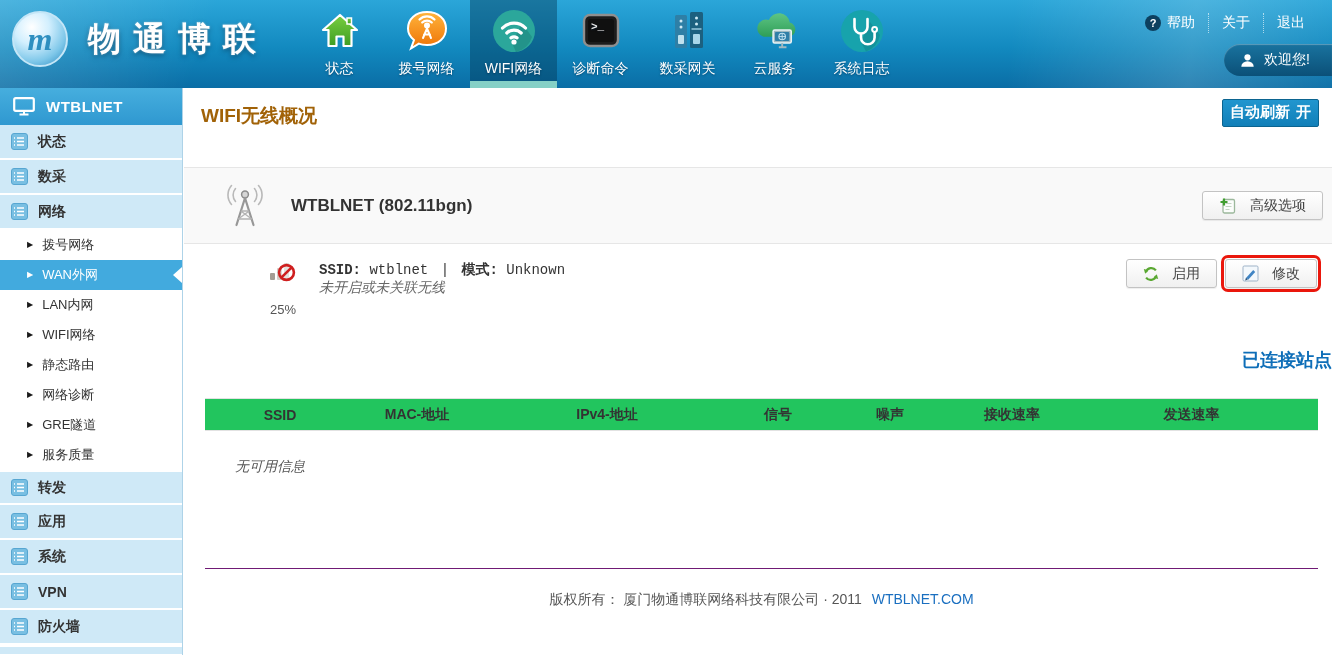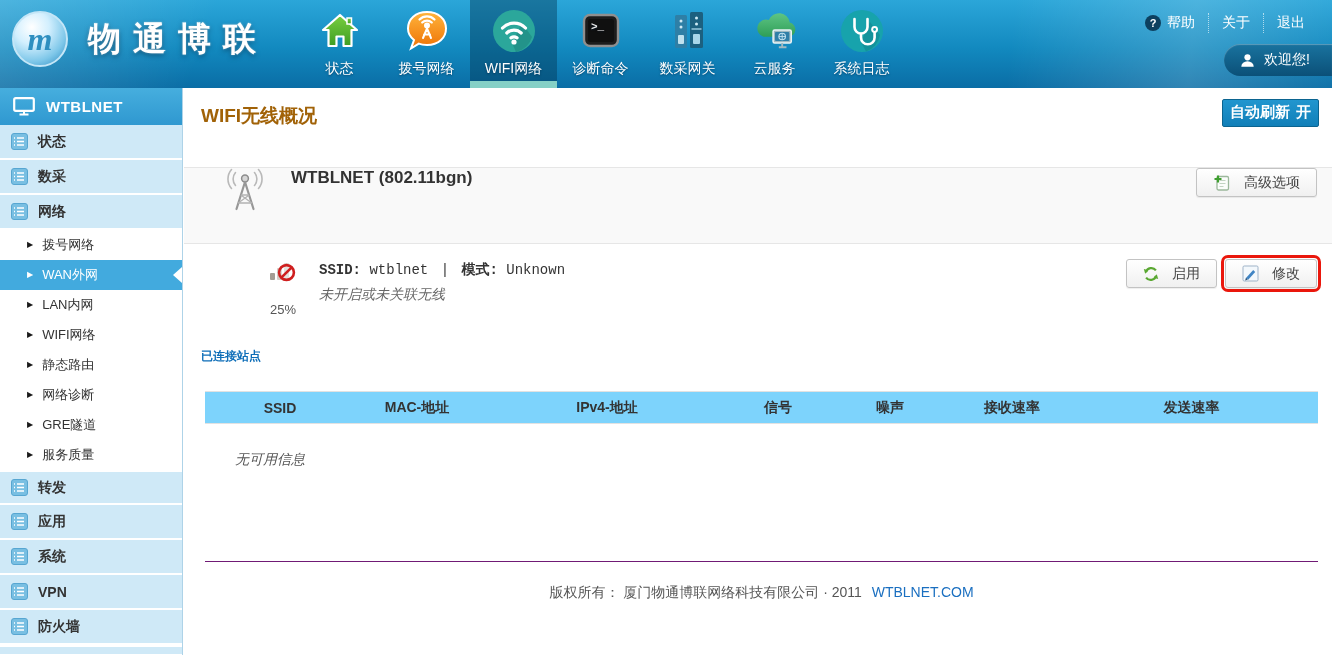--- a/index.html
+++ b/index.html
@@ -89,50 +89,50 @@
   .page-title { margin:15px 0 0 17px; color:#a16207; font-size:19px; font-weight:bold; }
   .auto-refresh {
     position:absolute; top:11px; right:13px; display:flex; gap:6px; cursor:pointer;
     background:linear-gradient(180deg,#2196cf,#117fb8); border:1px solid #0b6490;
     color:#fff; font-size:15px; font-weight:bold; padding:3px 7px 4px; border-radius:2px;
   }
 
   .wifi-card {
     margin-top:38px; height:77px; background:#f9f9f9;
     border-top:1px solid #e6e6e6; border-bottom:1px solid #e6e6e6;
-    display:flex; align-items:flex-start; padding:0 15px 0 40px;
+    display:flex; align-items:center; padding:0 9px 0 40px;
   }
   .card-title { margin-left:25px; font-size:17px; font-weight:bold; color:#333; }
 
   .gray-btn {
     display:inline-flex; align-items:center; justify-content:center; gap:13px;
     background:linear-gradient(180deg,#ffffff,#f0f0f0);
     border:1px solid #c3c3c3; border-radius:3px; height:29px; padding:0 16px;
     font-size:14px; color:#444; cursor:pointer; box-shadow:0 1px 1px rgba(0,0,0,.07);
     white-space:nowrap;
   }
   .adv-btn { margin-left:auto; }
   .modify-btn { outline:3px solid #ea170c; outline-offset:1px; }
 
   .ssid-row { display:flex; align-items:flex-start; padding:14px 15px 0 78px; }
   .sig-block { width:42px; text-align:center; margin-right:15px; }
   .sig-pct { font-size:13px; color:#555; margin-top:14px; }
   .ssid-info { padding-top:3px;font-family:Liberation Mono, monospace; }
   .ssid-line1 { font-size:14px; color:#333; }
   .ssid-line1 .lbl { font-weight:bold; }
   .ssid-line1 .sep { margin:0 4px; color:#333; }
-  .ssid-line2 { font-style:italic; color:#666; font-size:14px; margin-top:7px; }
+  .ssid-line2 { font-style:italic; color:#666; font-size:14px; }
   .row-buttons { margin-left:auto; display:flex; gap:8px; align-items:flex-start; padding-top:1px; }
 
-  .section-title { margin:31px 0 0 17px; color:#0e6eb8; font-size:12px; font-weight:bold; }
+  .section-title { margin:31px 0 0 17px; color:#0e6eb8; font-size:18px; font-weight:bold;text-align:right; }
 
   .sta-table { margin:26px 14px 0 21px; }
   .sta-head {
     display:flex; align-items:center; height:33px;
-    background:#7dd3fc; border-top:1px solid #e2e2e2; border-bottom:1px solid #e2e2e2;
+    background:#22c55e; border-top:1px solid #e2e2e2; border-bottom:1px solid #e2e2e2;
     font-size:14px; font-weight:bold; color:#333;
   }
   .sta-head .c { text-align:center; flex:none; }
   .c1{width:150px;} .c2{width:124px;} .c3{width:256px;} .c4{width:86px;}
   .c5{width:138px;} .c6{width:106px;} .c7{flex:1 1 auto !important; text-align:center;}
   .empty-msg { margin:27px 0 0 30px; font-style:italic; color:#555; font-size:14px; }
 
   .footer-wrap { margin:92px 14px 0 21px; border-top:1px solid #701a75; }
   .footer { padding-top:22px; text-align:center; font-size:14px; color:#555; }
   .footer .link { color:#1a6fc0; cursor:pointer; text-decoration:none; margin-left:6px; }

